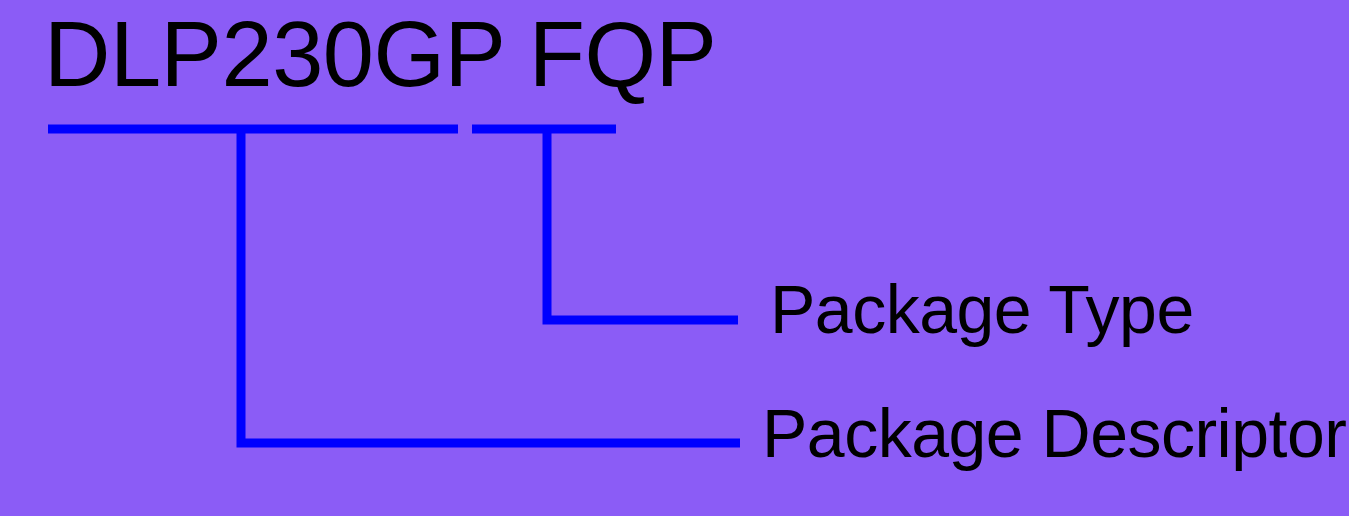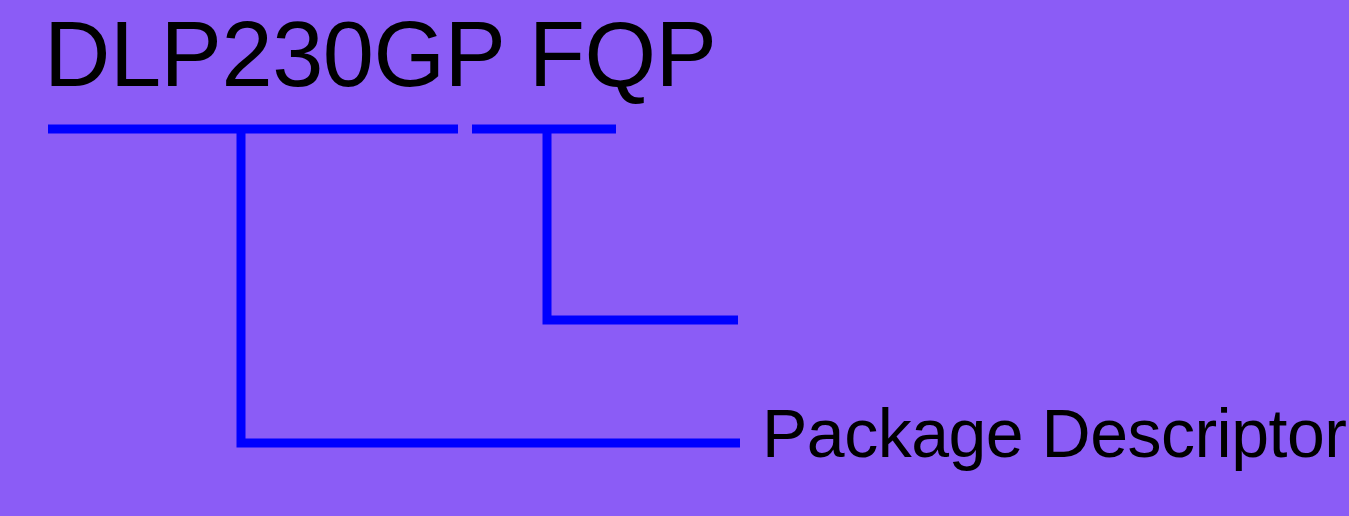--- a/index.html
+++ b/index.html
@@ -65,16 +65,17 @@
       <path d="M 48 129 L 458 129"></path>
 
       <path d="M 472 129 L 616 129"></path>
 
       <path d="M 547 129 L 547 320 L 738 320"></path>
 
       <path d="M 241 129 L 241 443 L 740 443"></path>
     </g>
   </svg>
 
+  <div class="callout-label" id="label-package">Package Type</div>
 
   <div class="callout-label" id="label-device">Package Descriptor</div>
 
 </div>
 
 </body></html>

